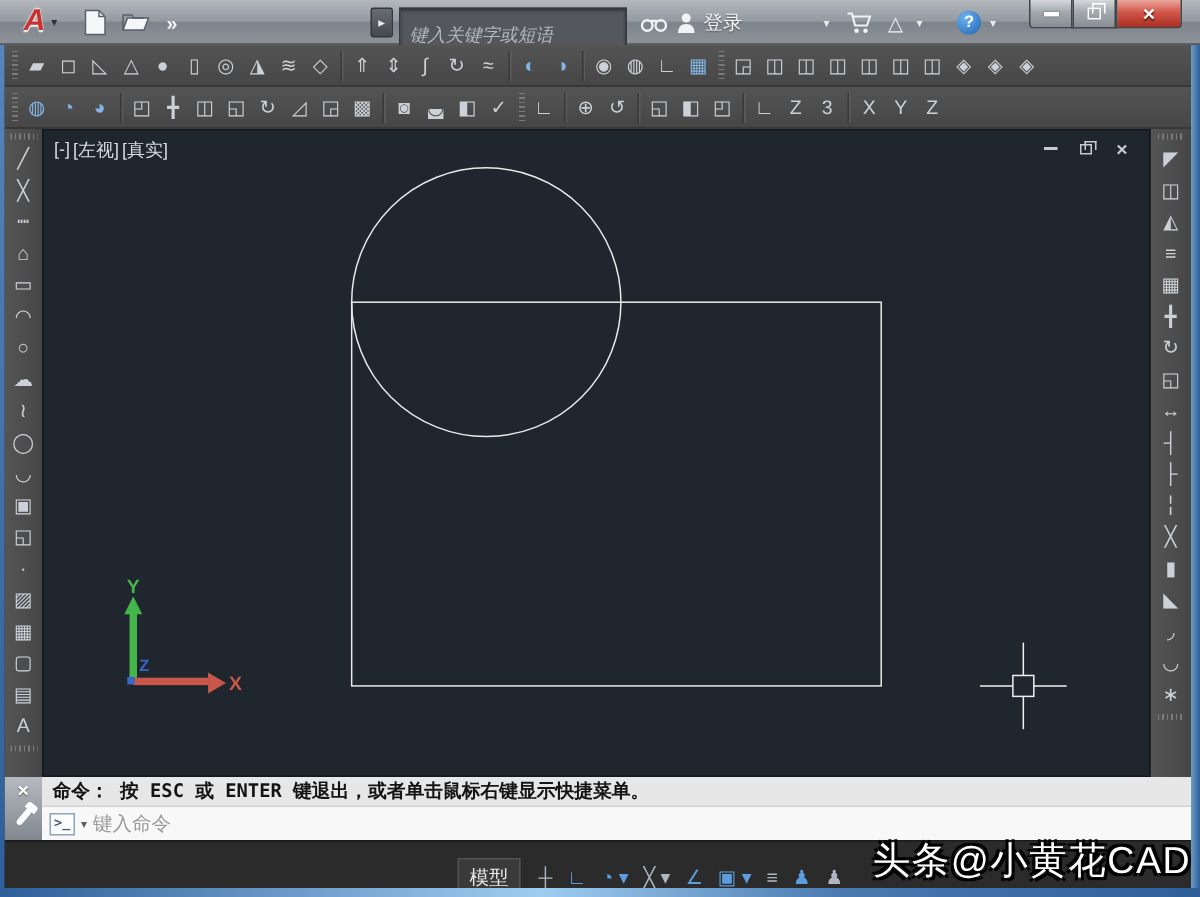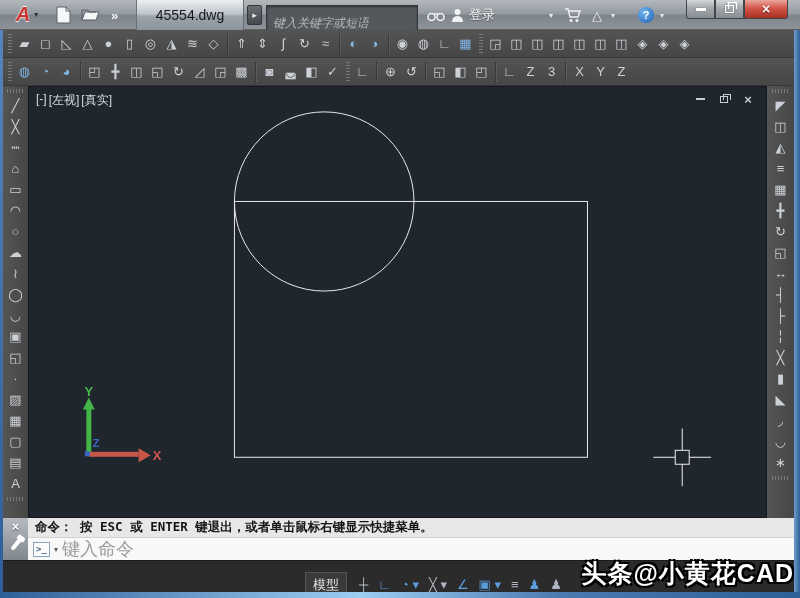--- a/index.html
+++ b/index.html
@@ -99,42 +99,42 @@
     background:#fff; border-radius:2px 2px 0 0; }
   .cmd-body { flex:1; display:flex; flex-direction:column; background:#f2f2f2; }
   .cmd-history { height:20px; background:#e7e7e7; border-bottom:1px solid #d2d2d2;
     font-family:"DejaVu Sans Mono", monospace; font-size:12.5px; color:#141414;
     display:flex; align-items:center; padding-left:7px; white-space:nowrap; overflow:hidden;font-weight:bold; }
   .cmd-input { height:22px; background:#f8f8f8; display:flex; align-items:center; gap:4px; padding-left:5px; }
   .prompt-box { min-width:17px; height:15px; border:1px solid #8aa4bf; background:#fdfdfd;
     color:#3a5a7a; font-size:9px; font-weight:bold; display:flex; align-items:center;
     justify-content:center; font-family:"DejaVu Sans Mono", monospace; padding:0 1px; }
   .prompt-caret { font-size:8px; color:#5a5e62; }
-  .cmd-placeholder { color:#9b9b9b; font-size:18px; }
+  .cmd-placeholder { color:#9b9b9b; font-size:13px; }
 
   
   .status { position:absolute; left:3px; right:6px; top:560px; height:48px;
     background:#2b2b2b; border-top:1px solid #1b1b1b; display:flex; align-items:center;
     padding-left:302px; gap:3px; overflow:hidden; }
   .model-btn { background:#3a3a3a; border:1px solid #525252; color:#e6e6e6; font-size:13px;
     padding:3px 7px; margin-right:4px; flex:0 0 auto; }
   .sticon { color:#aeb7c1; font-size:13px; padding:0 5px; display:flex; align-items:center;
     white-space:nowrap; flex:0 0 auto; height:24px; }
   .sticon.blue { color:#5c9ddd; }
 
   
   .edge-l { position:absolute; left:0; top:30px; width:3px; height:562px;
     background:linear-gradient(180deg,#5585bb,#2f5f98); }
   .edge-r { position:absolute; right:0; top:30px; width:6px; height:562px;
     background:linear-gradient(90deg,#6e9cc9,#2f5f98); }
   .edge-b { position:absolute; left:0; top:592px; width:800px; height:6px;
     background:linear-gradient(90deg,#2f5f98,#9ecdf2 45%,#4a7ab0 70%,#2f5f98); }
 
   .watermark { position:absolute; right:6px; top:557px; z-index:10;
-    font-size:25px; font-weight:bold; color:#fff; letter-spacing:1px;
+    font-size:25px; font-weight:normal; color:#fff; letter-spacing:1px;
     text-shadow:-2px -2px 0 #000, 2px -2px 0 #000, -2px 2px 0 #000, 2px 2px 0 #000, 0 0 3px #000; }
 </style>
 </head>
 <body>
 
 <div class="window">
 
   <div class="titlebar">
     <div class="app-button">
       <span class="a-logo">A</span>
@@ -147,23 +147,20 @@
             <path d="M10 1 v4 h4" fill="none" stroke="#5a6066"></path>
           </svg>
         </span>
       <span>
           <svg width="20" height="16" viewBox="0 0 20 16">
             <path d="M1 13 L4 5 h14 l-3 8 z" fill="#f4f6f8" stroke="#5a6066"></path>
             <path d="M1 13 V3 h6 l1 2 h7" fill="none" stroke="#5a6066"></path>
           </svg>
         </span>
       <span class="overflow">»</span>
-    </div>
-    <div class="file-tab">
-      <span>45554.dwg</span>
     </div>
     <div class="tab-advance">
       <span>▸</span>
     </div>
     <div class="search-box">
       <span>键入关键字或短语</span>
     </div>
     <div class="tb-ico" style="left:427px;">
       <svg width="18" height="13" viewBox="0 0 18 13">
           <circle cx="4.5" cy="8" r="3.5" fill="none" stroke="#f0f2f4" stroke-width="1.6"></circle>

